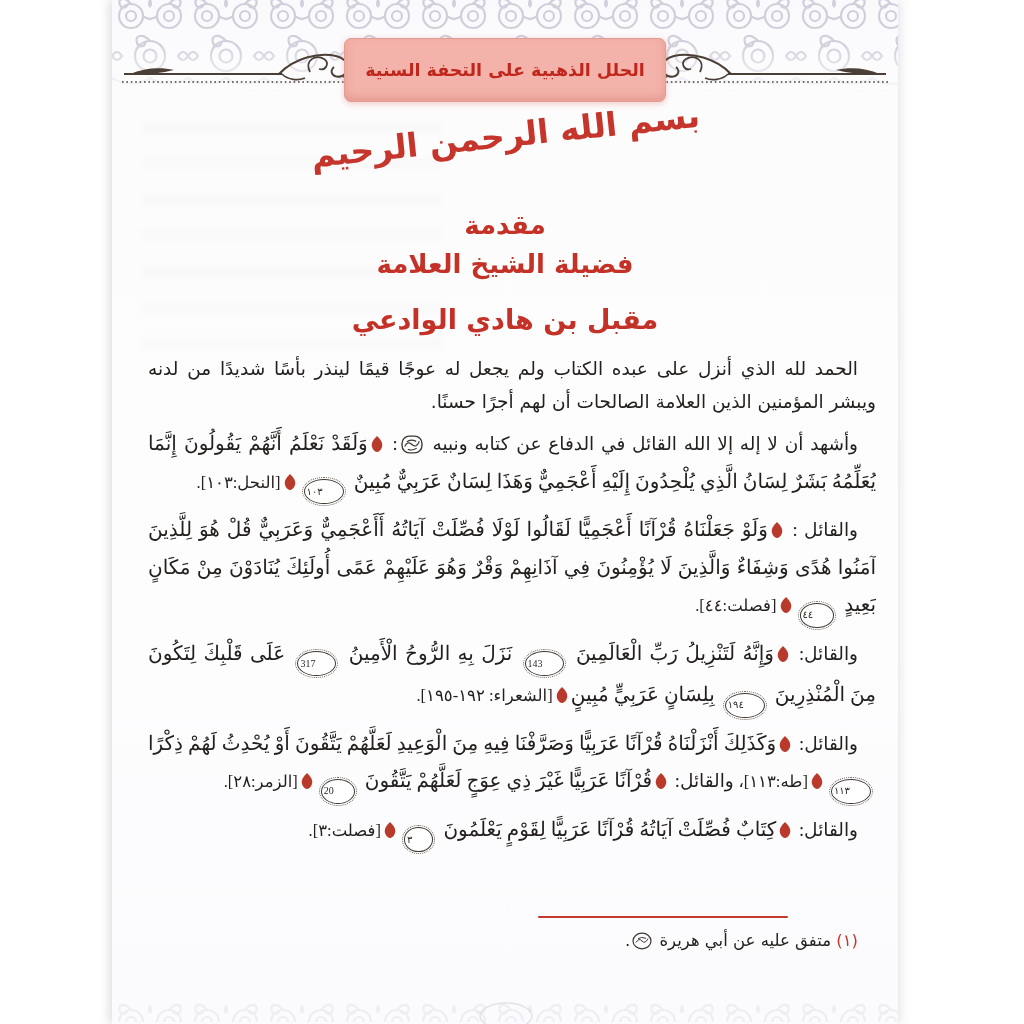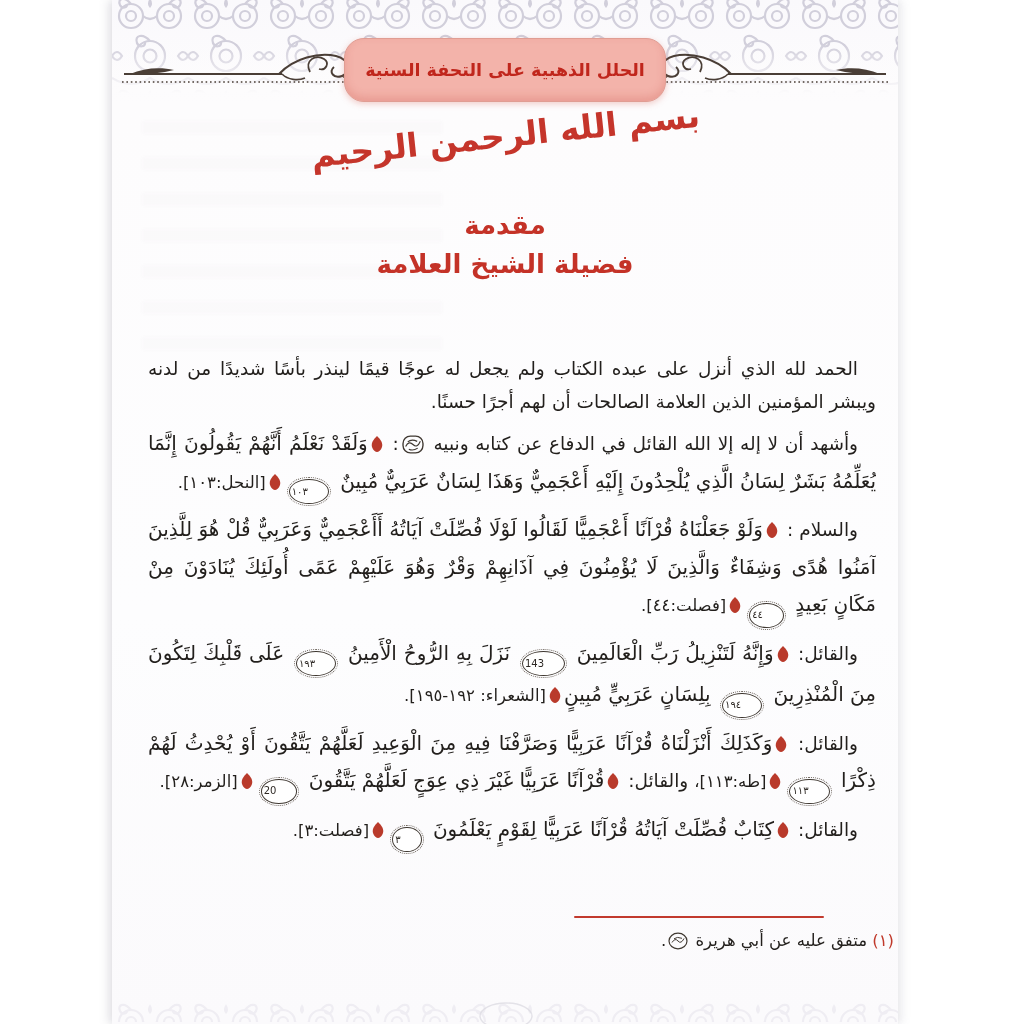--- a/index.html
+++ b/index.html
@@ -18,60 +18,60 @@
   .top-ornament{position:absolute;top:-6px;left:0;width:786px;height:100px;}
   
   .header-band{
     position:absolute;top:44px;left:0;right:0;height:52px;
     display:flex;align-items:center;justify-content:center;direction:ltr;
   }
   .flourish{width:240px;height:40px;flex:0 0 auto;position:relative;z-index:1;margin:0 -10px;}
   .flourish.right{transform:scaleX(-1);}
   .banner{
     position:relative;z-index:2;height:46px;min-width:252px;padding:8px 20px;
-    border-radius:20px;background:#f3b3aa;border:1px solid #e09d93;
+    border-radius:7px;background:#f3b3aa;border:1px solid #e09d93;
     box-shadow:inset 0 -4px 8px rgba(196,70,58,.22), 0 2px 6px rgba(220,120,110,.35);
     display:flex;align-items:center;justify-content:center;
   }
   .banner span{color:#c0261c;font-weight:bold;font-size:17.5px;letter-spacing:0;}
   
   .basmala-wrap{position:absolute;top:116px;left:0;right:0;text-align:center;}
   .basmala{
     display:inline-block;transform:rotate(-6deg);
     color:#c5352b;font-size:33px;font-weight:bold;letter-spacing:-1px;
   }
   .titles{position:absolute;top:210px;left:0;right:0;text-align:center;color:#c43227;font-weight:bold;}
   .h-line1{font-size:26px;margin:0 0 9px;}
   .h-line2{font-size:26px;margin:0 0 25px;}
   .h-line3{font-size:27px;margin:0;}
   
   .content{
     position:absolute;top:352px;right:22px;left:36px;height:558px;overflow:hidden;
     color:#221f1c;text-align:justify;
   }
   .para{margin:0 0 7px;font-size:18.5px;line-height:33px;text-indent:18px;}
-  .para.qp{line-height:36.5px;}
+  .para.qp{line-height:36.5px;font-family:Liberation Serif, serif;}
   .q{font-size:20px;}
   .b{font-weight:bold;}
   .r{color:#c0392b;}
   sup.sup{font-size:11px;color:#c0392b;line-height:0;}
   .ref{font-size:16.5px;}
   .orn{width:12px;height:16px;fill:#b93a2b;vertical-align:-2px;margin:0 3px;display:inline-block;}
   .vnum{
     display:inline-flex;align-items:center;justify-content:center;
     min-width:25px;height:25px;box-sizing:border-box;padding:0 2px;
     border:1.4px solid #3f3831;border-radius:50%;
     outline:1px dotted #6d645c;outline-offset:1.5px;
     font-size:10px;line-height:1;color:#2e2925;background:#ffffff;
     vertical-align:-7px;margin:0 5px;
   }
   .seal{width:24px;height:21px;vertical-align:-5px;margin:0 2px;display:inline-block;}
   .seal path,.seal ellipse,.seal rect{stroke:#3f3831;fill:none;}
   
-  .footnote-area{position:absolute;top:916px;right:4px;left:36px;}
+  .footnote-area{position:absolute;top:916px;right:40px;left:36px;}
   .fn-rule{width:250px;height:2px;background:#c23a2e;margin:0 70px 13px 0;border-radius:1px;}
   .footnote{font-size:16.5px;color:#221f1c;}
   .fn-seal{width:20px;height:18px;vertical-align:-4px;margin:0 2px;display:inline-block;}
   .fn-seal path,.fn-seal ellipse{stroke:#3f3831;fill:none;}
   
   .ghost{
     position:absolute;top:120px;left:30px;width:300px;height:230px;opacity:.5;
     background:repeating-linear-gradient(0deg, rgba(150,140,152,.06) 0 13px, transparent 13px 36px);
     filter:blur(1.5px);pointer-events:none;
   }
@@ -143,42 +143,43 @@
     </svg>
   </div>
 
   <div class="basmala-wrap">
     <span class="basmala">بسم الله الرحمن الرحيم</span>
   </div>
 
   <div class="titles">
     <div class="h-line1">مقدمة</div>
     <div class="h-line2">فضيلة الشيخ العلامة</div>
+    <div class="h-line3">مقبل بن هادي الوادعي</div>
   </div>
 
   <div class="content" id="content">
       <p class="para"><span class="t">الحمد لله الذي أنزل على عبده الكتاب ولم يجعل له عوجًا قيمًا لينذر بأسًا شديدًا من لدنه ويبشر المؤمنين الذين العلامة الصالحات أن لهم أجرًا حسنًا.</span></p>
       <p class="para qp"><span class="t">وأشهد أن لا إله إلا الله القائل في الدفاع عن كتابه ونبيه </span><svg class="seal" viewBox="0 0 22 20" aria-hidden="true">
           <rect x="1.5" y="2" width="19" height="16" rx="7" stroke-width="1.3"></rect>
           <path d="M4 12 q3 -6 7 -2 t7 -3" stroke-width="1.1"></path>
           <path d="M6 7.5 q3.5 -3 9 -0.5" stroke-width="1.1"></path>
           <path d="M7 14.5 q4 2 8.5 -1" stroke-width="1"></path>
         </svg><span class="t">: </span><svg class="orn" viewBox="0 0 12 16" aria-hidden="true">
           <path d="M6 0C10 4 12 7 11 11C10 14.5 7.5 16 6 16C4.5 16 2 14.5 1 11C0 7 2 4 6 0Z"></path>
         </svg><span class="q">وَلَقَدْ نَعْلَمُ أَنَّهُمْ يَقُولُونَ إِنَّمَا يُعَلِّمُهُ بَشَرٌ لِسَانُ الَّذِي يُلْحِدُونَ إِلَيْهِ أَعْجَمِيٌّ وَهَذَا لِسَانٌ عَرَبِيٌّ مُبِينٌ </span><span class="vnum">١٠٣</span><svg class="orn" viewBox="0 0 12 16" aria-hidden="true">
           <path d="M6 0C10 4 12 7 11 11C10 14.5 7.5 16 6 16C4.5 16 2 14.5 1 11C0 7 2 4 6 0Z"></path>
         </svg><span class="ref">[النحل:١٠٣].</span></p>
-      <p class="para qp"><span class="t">والسلام : </span><svg class="orn" viewBox="0 0 12 16" aria-hidden="true">
+      <p class="para qp"><span class="t">والقائل : </span><svg class="orn" viewBox="0 0 12 16" aria-hidden="true">
           <path d="M6 0C10 4 12 7 11 11C10 14.5 7.5 16 6 16C4.5 16 2 14.5 1 11C0 7 2 4 6 0Z"></path>
         </svg><span class="q">وَلَوْ جَعَلْنَاهُ قُرْآنًا أَعْجَمِيًّا لَقَالُوا لَوْلَا فُصِّلَتْ آيَاتُهُ أَأَعْجَمِيٌّ وَعَرَبِيٌّ قُلْ هُوَ لِلَّذِينَ آمَنُوا هُدًى وَشِفَاءٌ وَالَّذِينَ لَا يُؤْمِنُونَ فِي آذَانِهِمْ وَقْرٌ وَهُوَ عَلَيْهِمْ عَمًى أُولَئِكَ يُنَادَوْنَ مِنْ مَكَانٍ بَعِيدٍ </span><span class="vnum">٤٤</span><svg class="orn" viewBox="0 0 12 16" aria-hidden="true">
           <path d="M6 0C10 4 12 7 11 11C10 14.5 7.5 16 6 16C4.5 16 2 14.5 1 11C0 7 2 4 6 0Z"></path>
         </svg><span class="ref">[فصلت:٤٤].</span></p>
       <p class="para qp"><span class="t">والقائل: </span><svg class="orn" viewBox="0 0 12 16" aria-hidden="true">
           <path d="M6 0C10 4 12 7 11 11C10 14.5 7.5 16 6 16C4.5 16 2 14.5 1 11C0 7 2 4 6 0Z"></path>
-        </svg><span class="q">وَإِنَّهُ لَتَنْزِيلُ رَبِّ الْعَالَمِينَ </span><span class="vnum">143</span><span class="q"> نَزَلَ بِهِ الرُّوحُ الْأَمِينُ </span><span class="vnum">١٩٣</span><span class="q"> عَلَى قَلْبِكَ لِتَكُونَ مِنَ الْمُنْذِرِينَ </span><span class="vnum">١٩٤</span><span class="q"> بِلِسَانٍ عَرَبِيٍّ مُبِينٍ</span><svg class="orn" viewBox="0 0 12 16" aria-hidden="true">
+        </svg><span class="q">وَإِنَّهُ لَتَنْزِيلُ رَبِّ الْعَالَمِينَ </span><span class="vnum">143</span><span class="q"> نَزَلَ بِهِ الرُّوحُ الْأَمِينُ </span><span class="vnum">317</span><span class="q"> عَلَى قَلْبِكَ لِتَكُونَ مِنَ الْمُنْذِرِينَ </span><span class="vnum">١٩٤</span><span class="q"> بِلِسَانٍ عَرَبِيٍّ مُبِينٍ</span><svg class="orn" viewBox="0 0 12 16" aria-hidden="true">
           <path d="M6 0C10 4 12 7 11 11C10 14.5 7.5 16 6 16C4.5 16 2 14.5 1 11C0 7 2 4 6 0Z"></path>
         </svg><span class="ref">[الشعراء: ١٩٢-١٩٥].</span></p>
       <p class="para qp"><span class="t">والقائل: </span><svg class="orn" viewBox="0 0 12 16" aria-hidden="true">
           <path d="M6 0C10 4 12 7 11 11C10 14.5 7.5 16 6 16C4.5 16 2 14.5 1 11C0 7 2 4 6 0Z"></path>
         </svg><span class="q">وَكَذَلِكَ أَنْزَلْنَاهُ قُرْآنًا عَرَبِيًّا وَصَرَّفْنَا فِيهِ مِنَ الْوَعِيدِ لَعَلَّهُمْ يَتَّقُونَ أَوْ يُحْدِثُ لَهُمْ ذِكْرًا </span><span class="vnum">١١٣</span><svg class="orn" viewBox="0 0 12 16" aria-hidden="true">
           <path d="M6 0C10 4 12 7 11 11C10 14.5 7.5 16 6 16C4.5 16 2 14.5 1 11C0 7 2 4 6 0Z"></path>
         </svg><span class="ref">[طه:١١٣]،</span><span class="t"> والقائل: </span><svg class="orn" viewBox="0 0 12 16" aria-hidden="true">
           <path d="M6 0C10 4 12 7 11 11C10 14.5 7.5 16 6 16C4.5 16 2 14.5 1 11C0 7 2 4 6 0Z"></path>
         </svg><span class="q">قُرْآنًا عَرَبِيًّا غَيْرَ ذِي عِوَجٍ لَعَلَّهُمْ يَتَّقُونَ </span><span class="vnum">20</span><svg class="orn" viewBox="0 0 12 16" aria-hidden="true">
           <path d="M6 0C10 4 12 7 11 11C10 14.5 7.5 16 6 16C4.5 16 2 14.5 1 11C0 7 2 4 6 0Z"></path>

